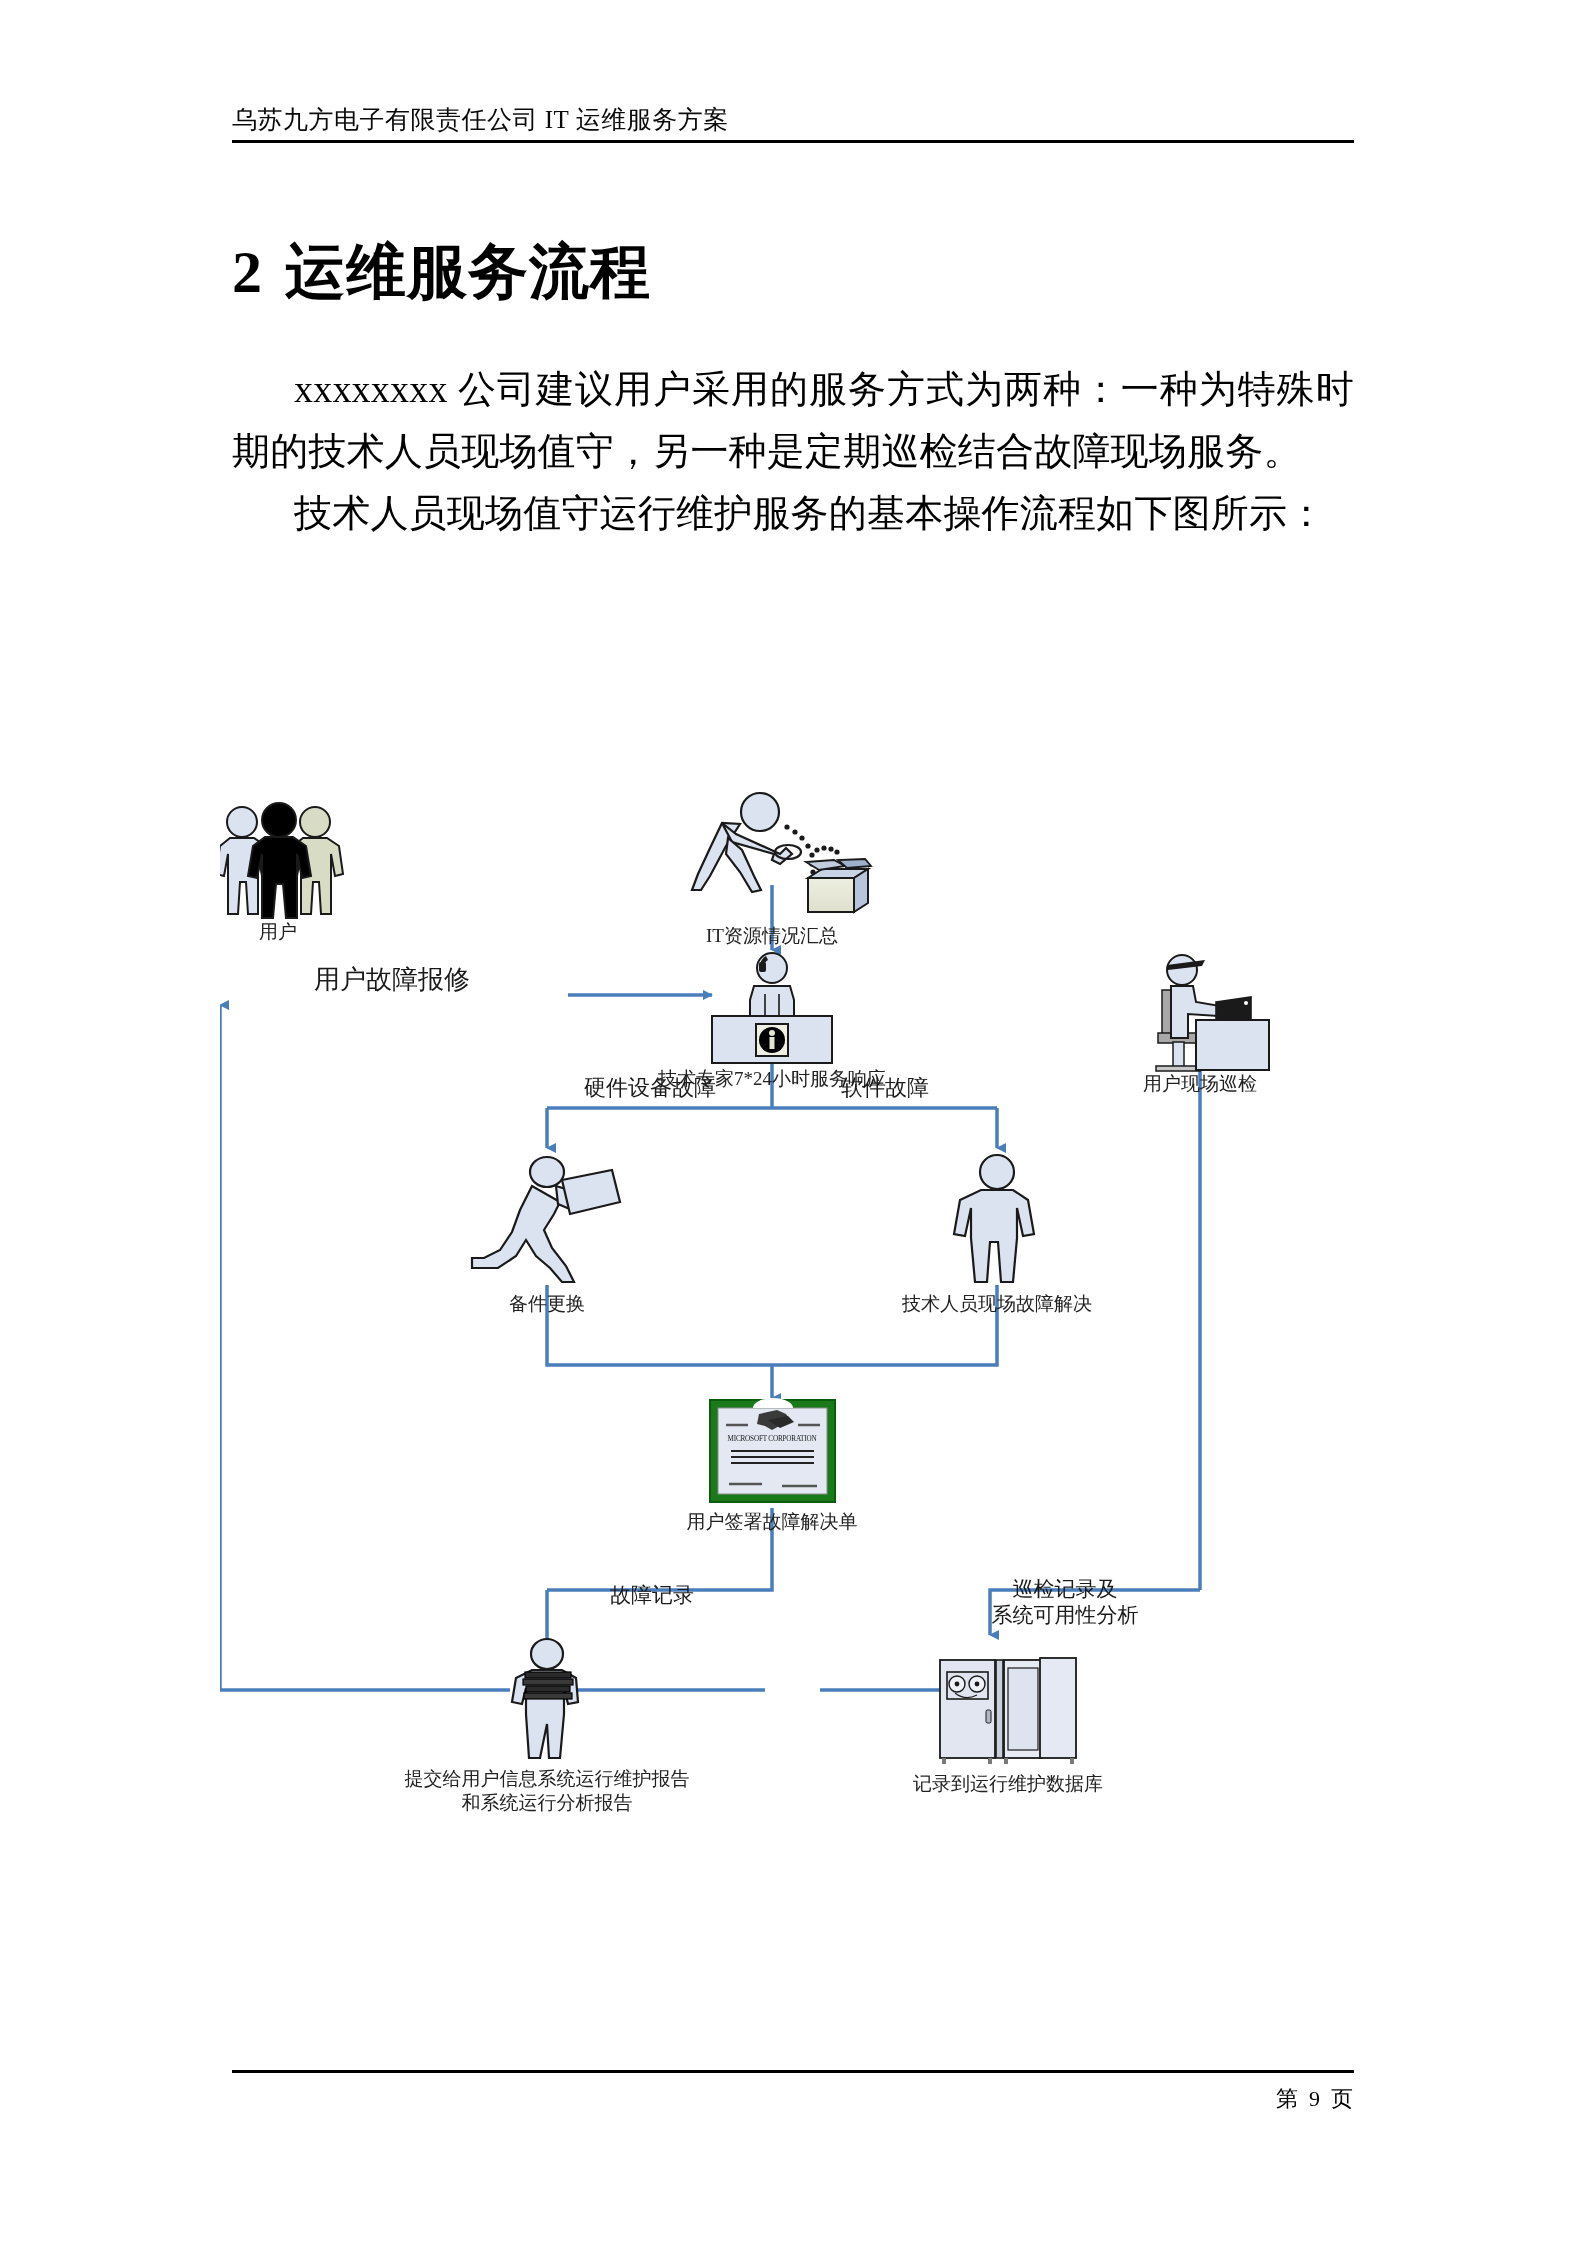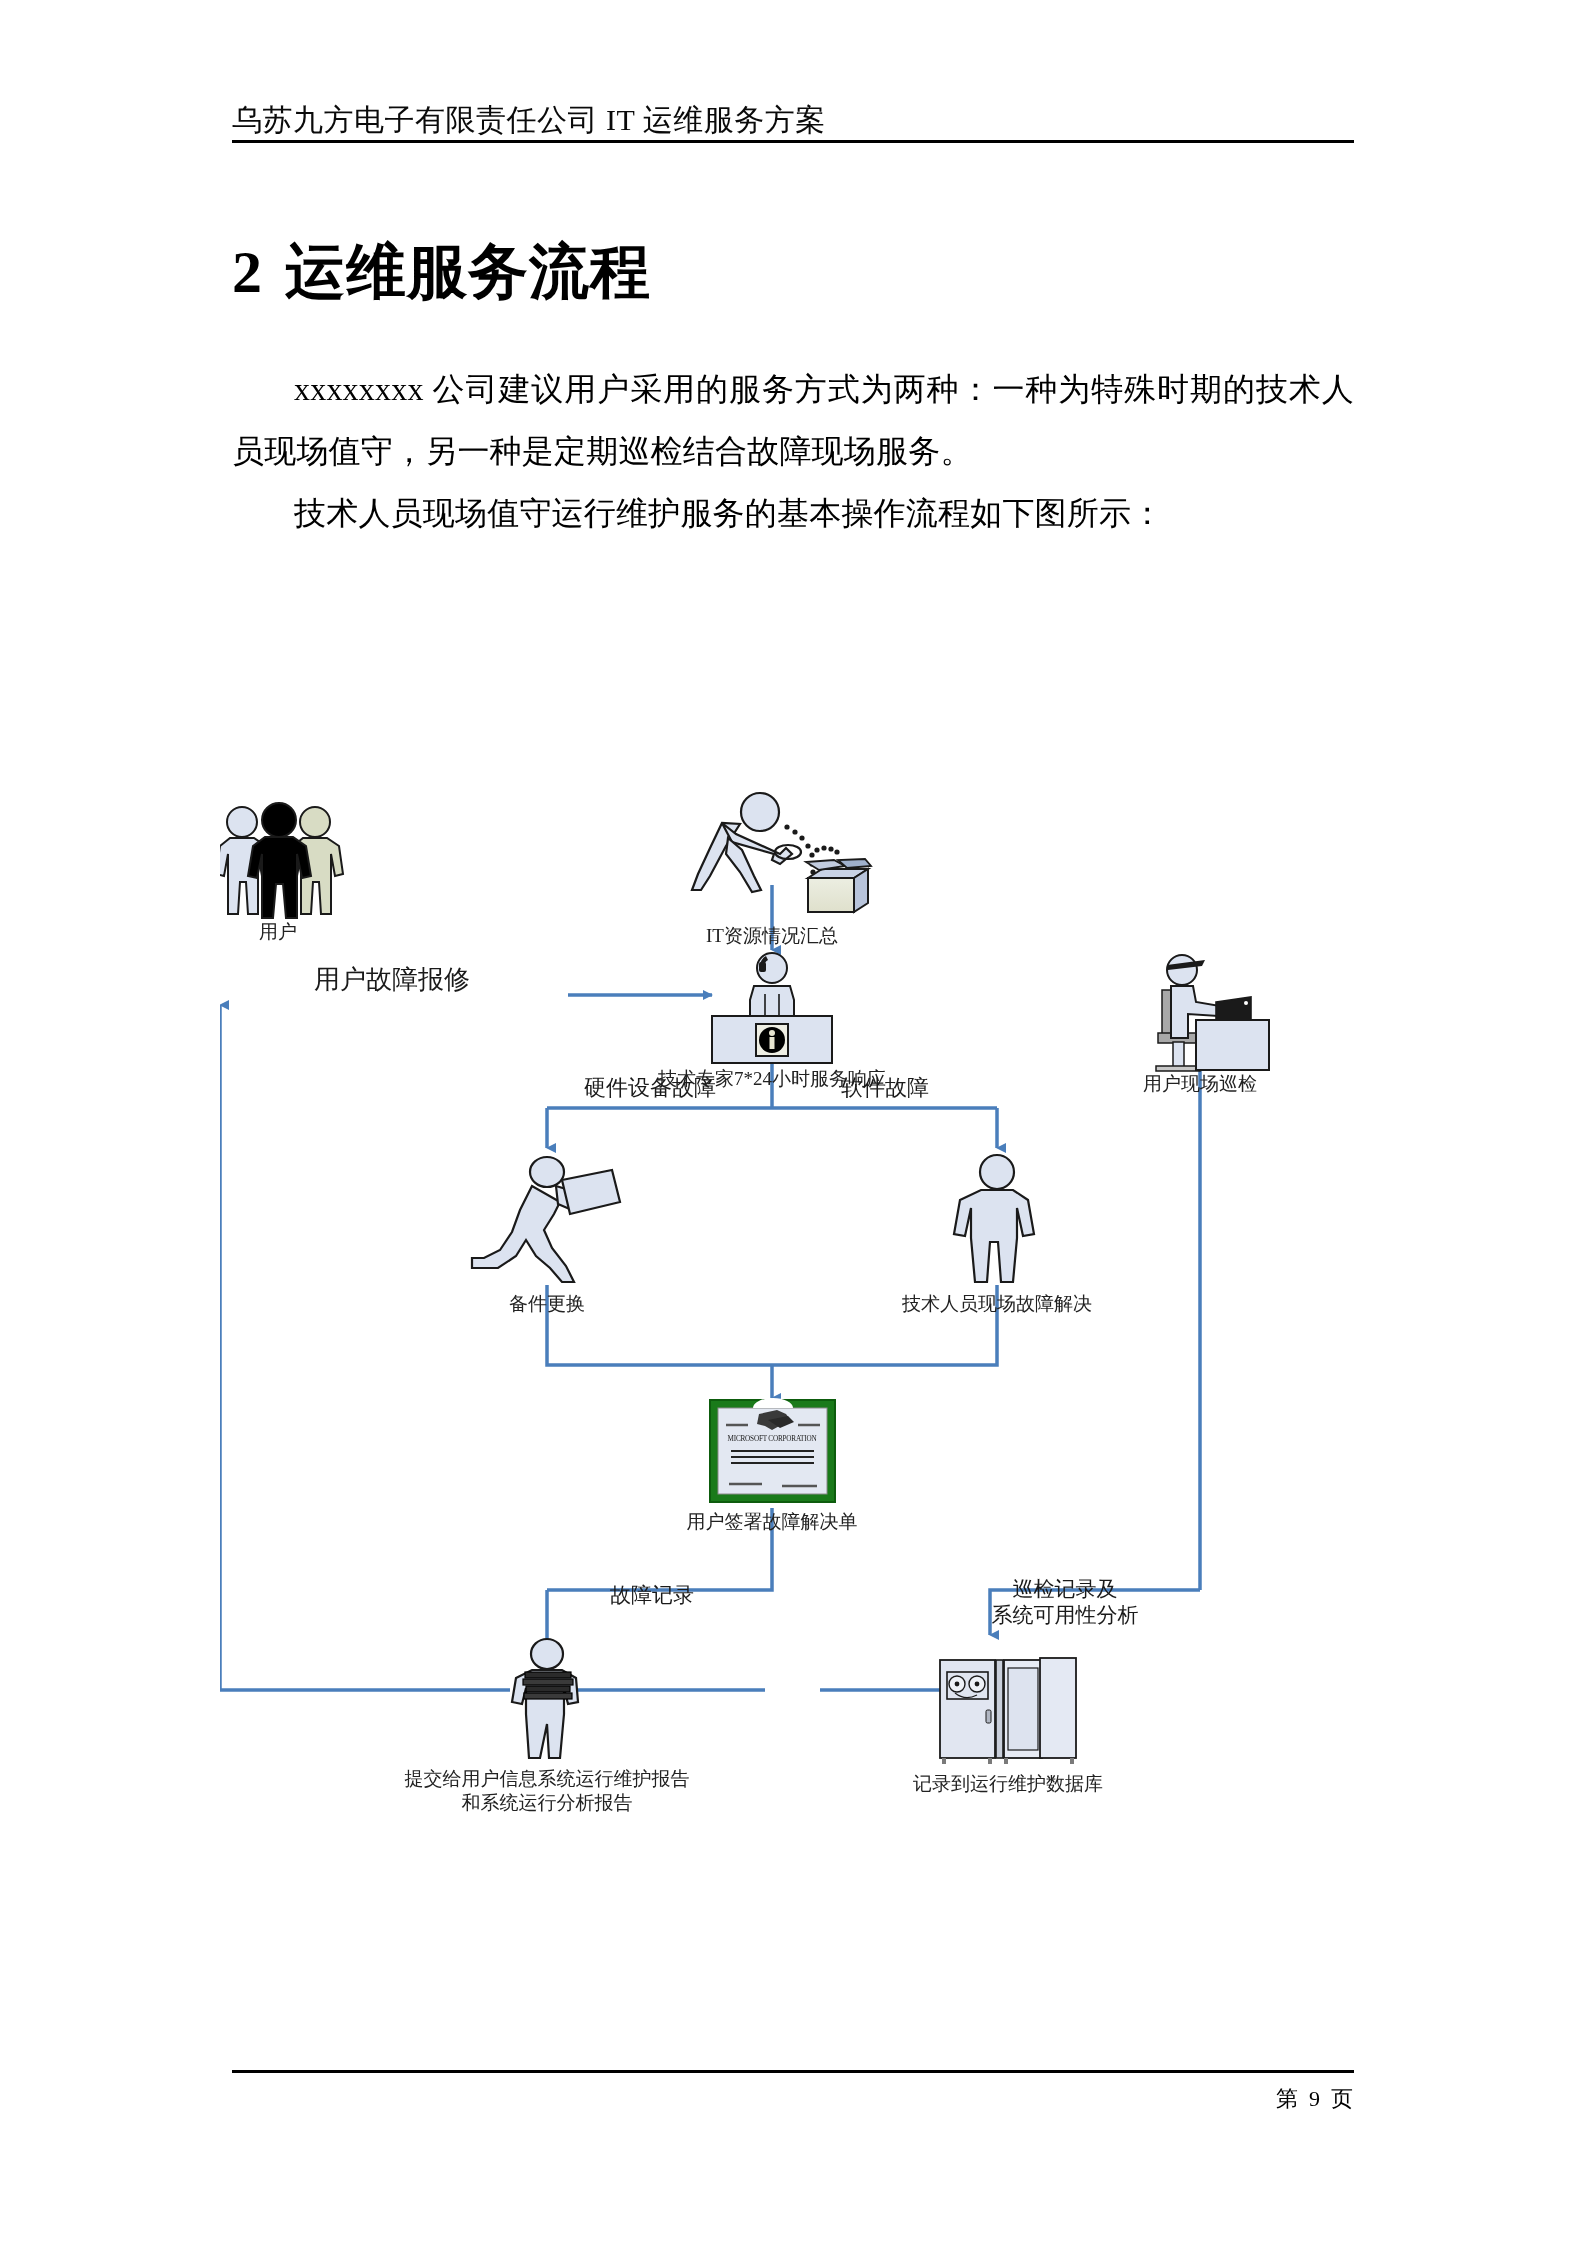--- a/index.html
+++ b/index.html
@@ -24,21 +24,21 @@
   }
 
   
   .header {
     position: absolute;
     left: 232px;
     top: 104px;
     width: 1120px;
   }
   .header-text {
-    font-size: 30px;
+    font-size: 25px;
     line-height: 32px;
     letter-spacing: 0.5px;
     color: #0a0a0a;
     white-space: nowrap;
   }
   .header-rule {
     position: absolute;
     left: 232px;
     top: 140px;
     width: 1122px;
@@ -56,21 +56,21 @@
     letter-spacing: 1px;
     white-space: nowrap;
   }
   .h1 .num { margin-right: 22px; }
 
   
   .para {
     position: absolute;
     left: 232px;
     width: 1122px;
-    font-size: 32px;
+    font-size: 38px;
     line-height: 62px;
     text-align: justify;
     letter-spacing: 0.2px;
   }
   .p1 { top: 358px; }
   .p2 { top: 482px; }
   .p3 { top: 728px; }
   .indent { display: inline-block; width: 62px; }
 
   

